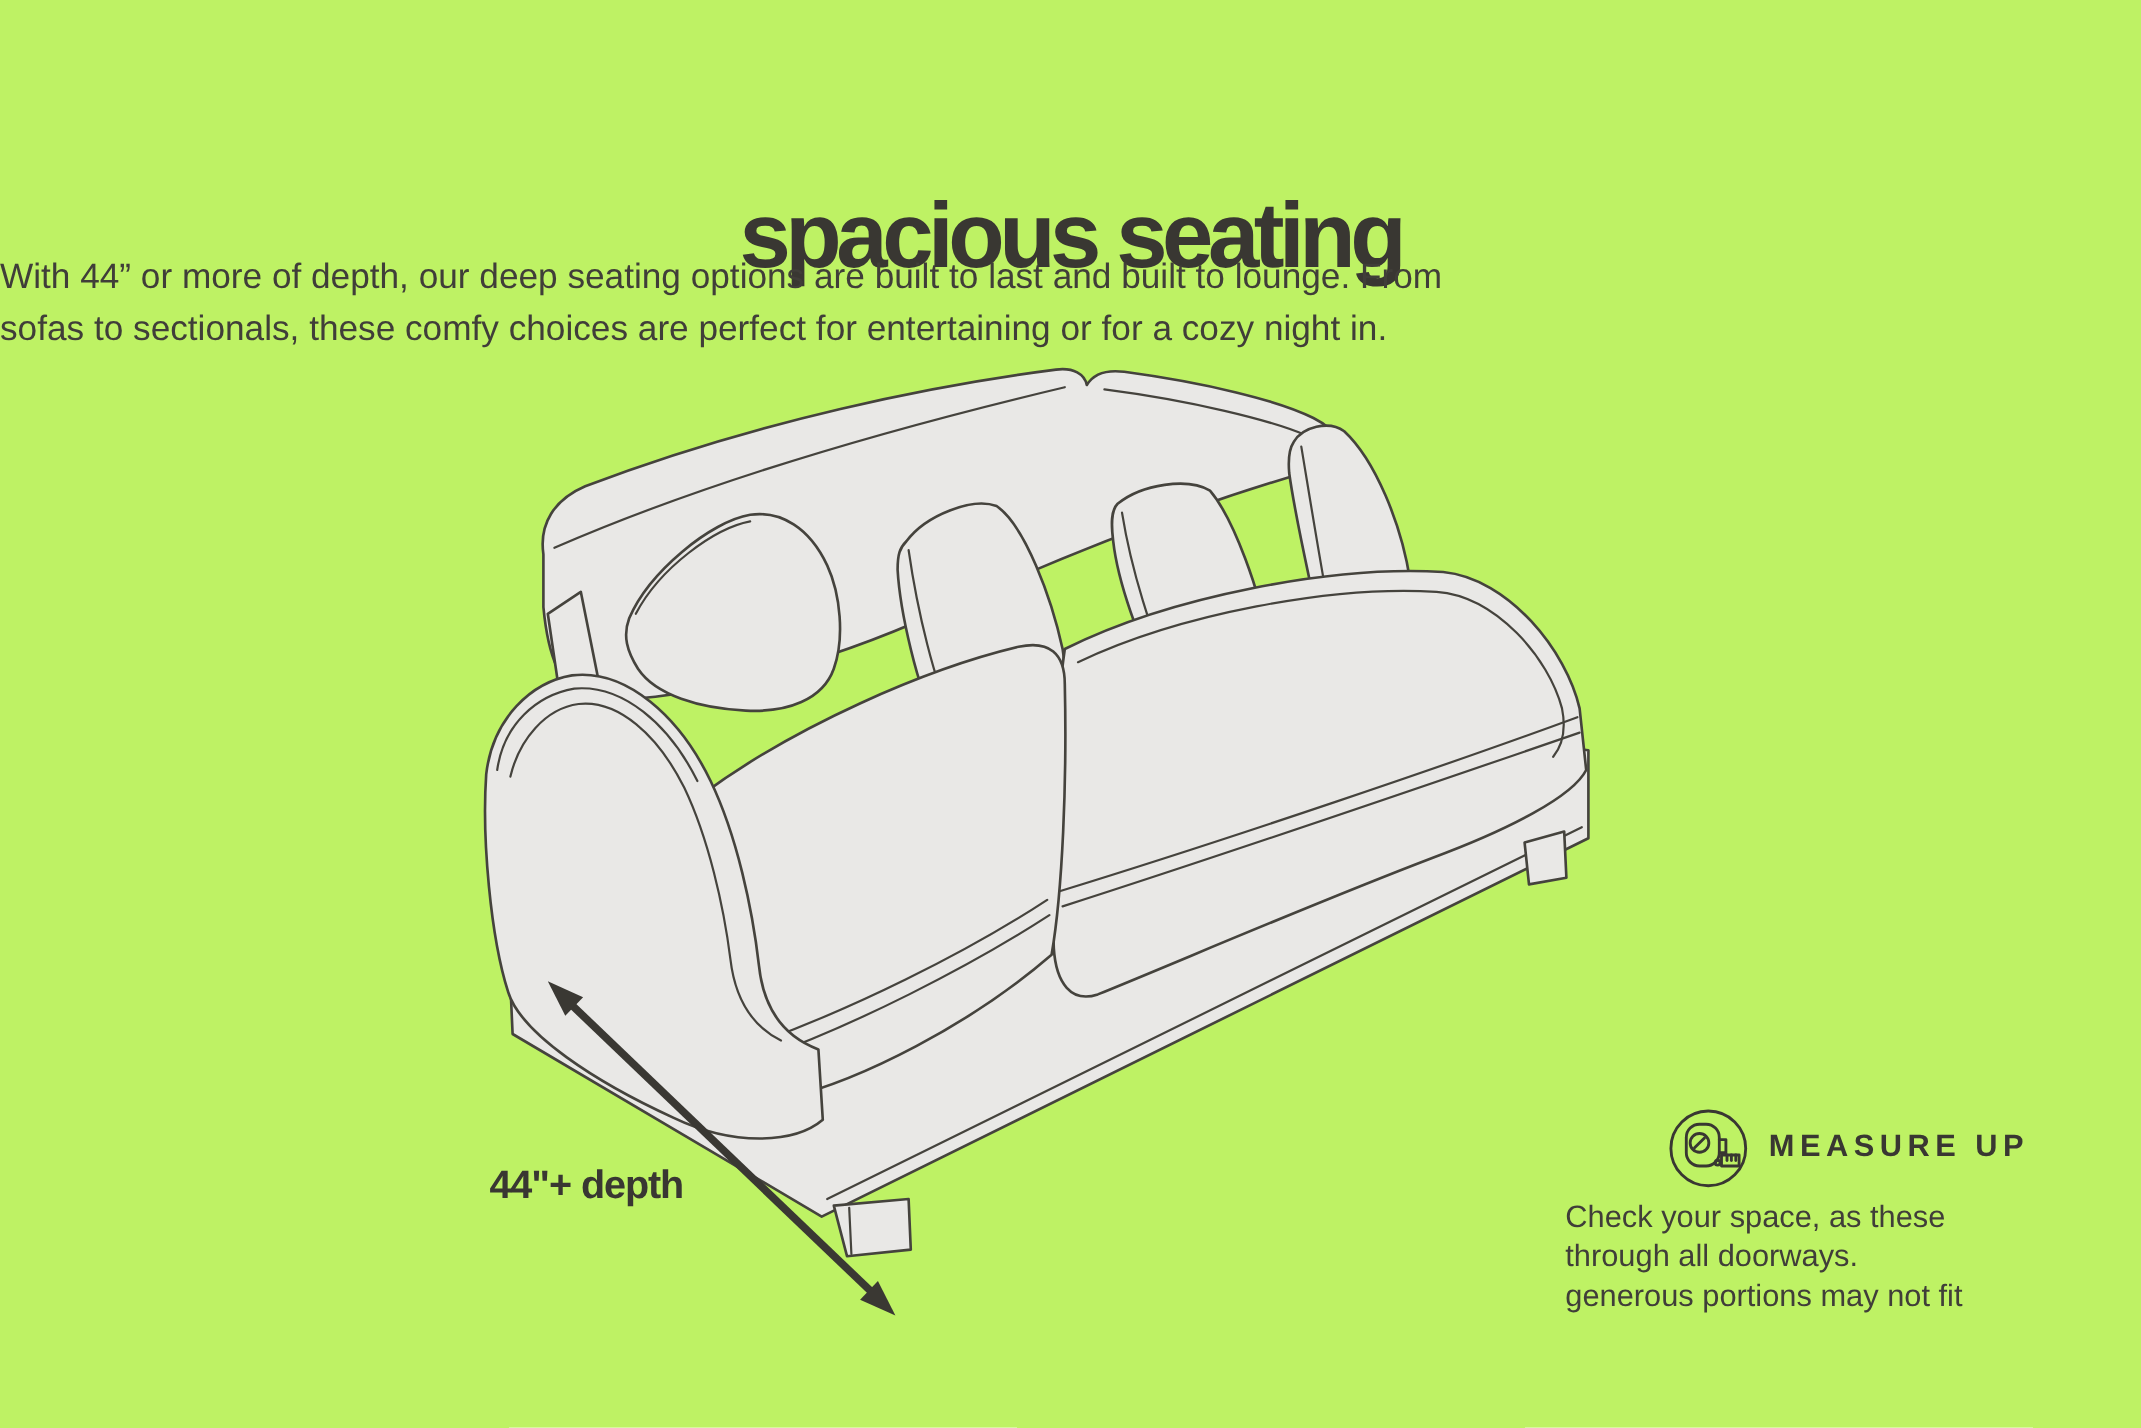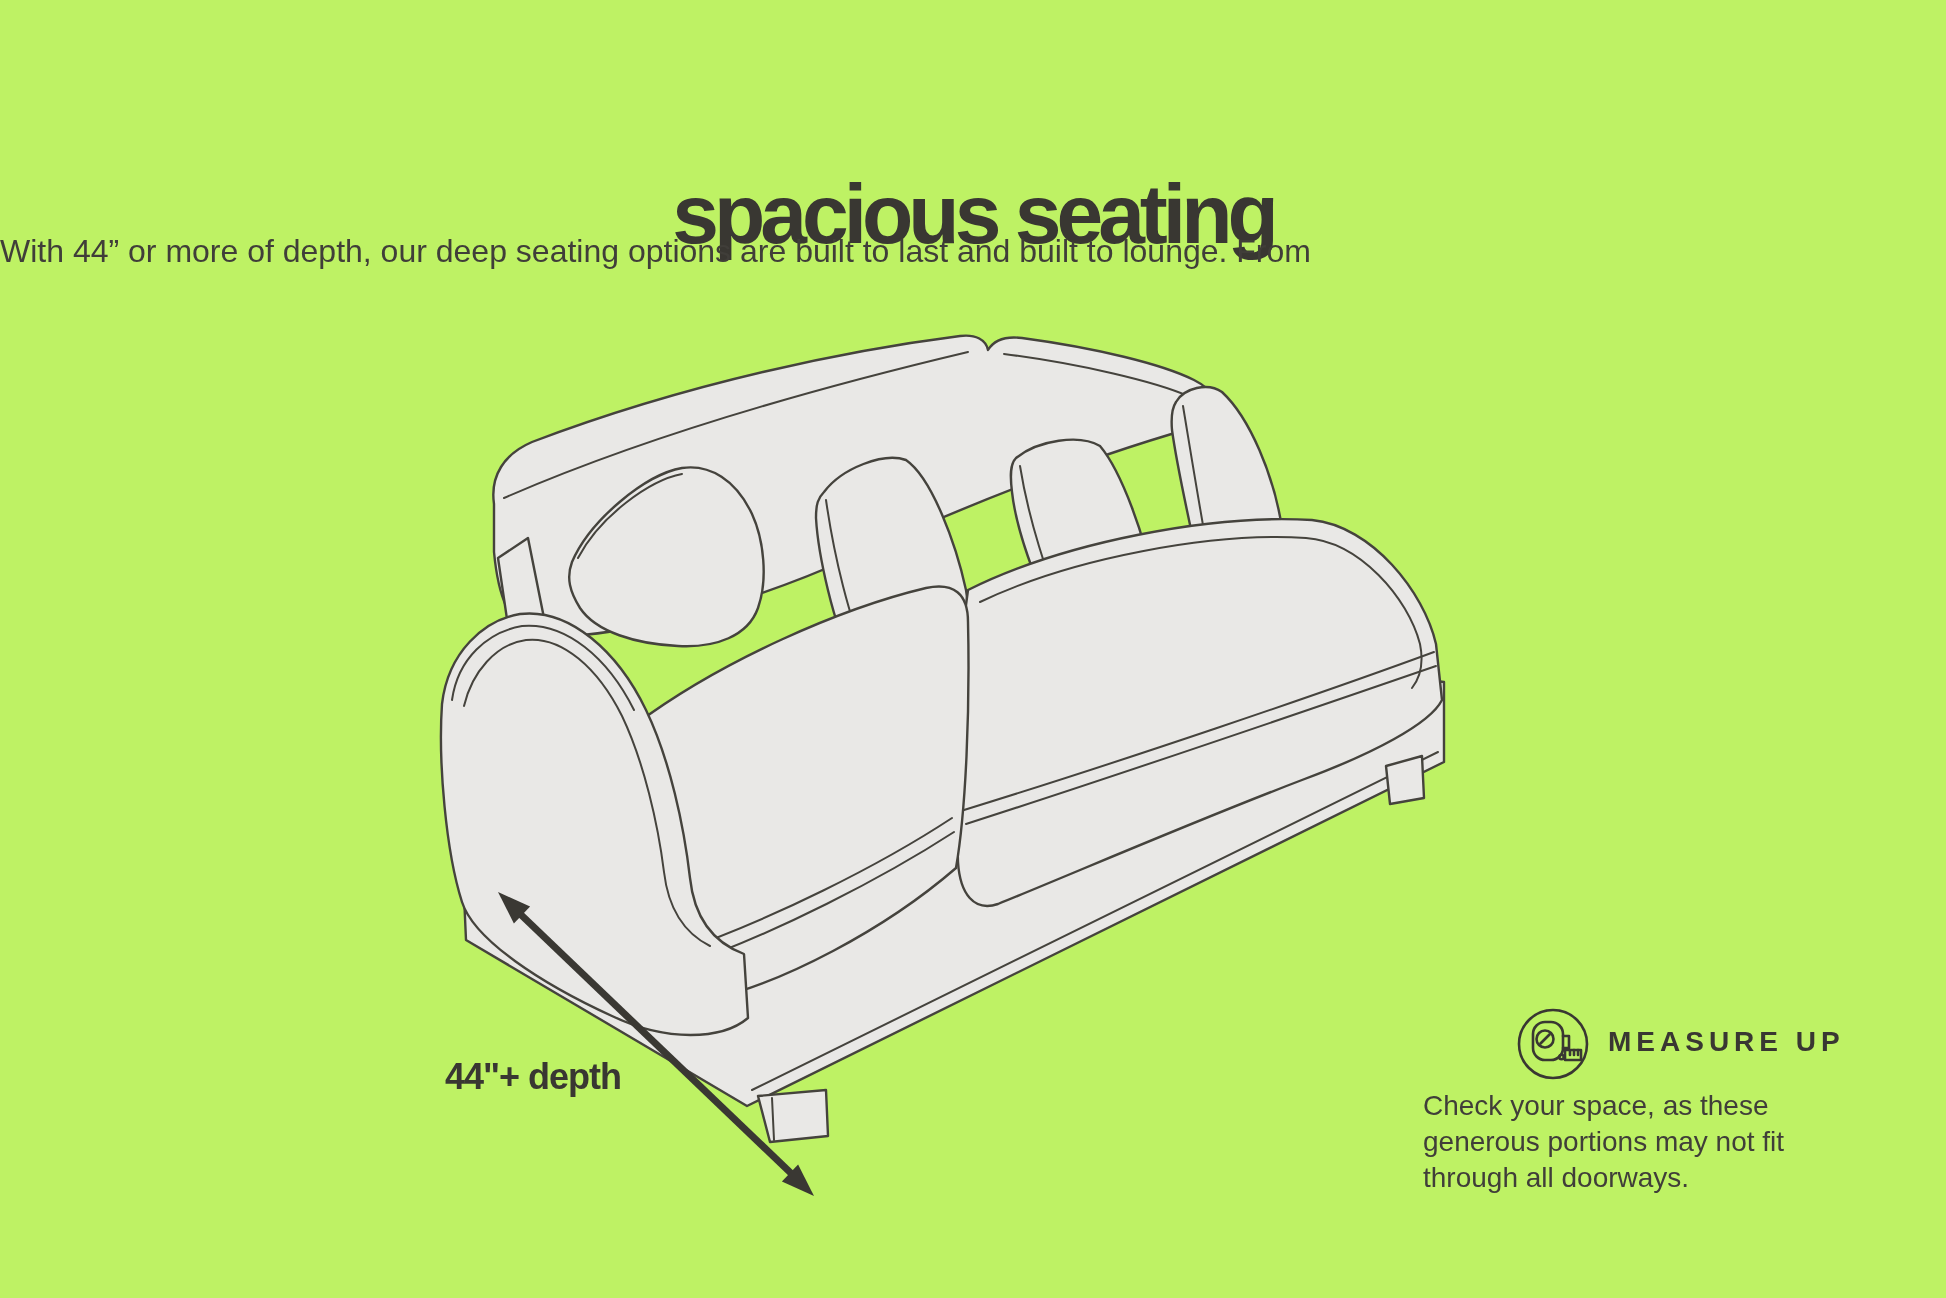--- a/index.html
+++ b/index.html
@@ -52,20 +52,21 @@
 </style>
 </head>
 <body>
 
 <div class="stage">
 
   <h1 class="page-title">spacious seating</h1>
 
   <div class="intro">
     <div>With 44” or more of depth, our deep seating options are built to last and built to lounge. From</div>
+    <div>sofas to sectionals, these comfy choices are perfect for entertaining or for a cozy night in.</div>
   </div>
 
   <div class="sofa-wrap">
     <svg viewBox="0 0 1040 860" width="1040" height="860" aria-hidden="true">
 
       <g>
         <path class="f" d="M74,214 C70,186 84,164 112,152 C270,92 430,60 540,46 C556,44 566,50 568,60 C574,50 586,46 602,48 C676,58 742,74 774,90 C796,101 802,116 790,130 L772,138 C660,170 540,218 430,268 C320,318 176,354 118,344 C88,338 78,304 74,262 Z"></path>
         <path class="l" d="M84,208 C240,140 430,90 548,62"></path>
         <path class="l" d="M584,64 C662,74 736,92 768,106"></path>
         <path class="f" d="M78,268 L108,248 L134,378 L98,404 Z"></path>
@@ -136,17 +137,17 @@
       <path d="M50,44 h16 v10 h-16 z"></path>
       <line x1="55" y1="44" x2="55" y2="49"></line>
       <line x1="59" y1="44" x2="59" y2="49"></line>
       <line x1="63" y1="44" x2="63" y2="49"></line>
       <circle cx="46.5" cy="51" r="2.2"></circle>
     </svg>
   </div>
   <div class="mu-heading">MEASURE UP</div>
   <div class="mu-note">
     <div>Check your space, as these</div>
+    <div>through all doorways.</div>
     <div>generous portions may not fit</div>
-    <div>through all doorways.</div>
   </div>
 
 </div>
 
 </body></html>

